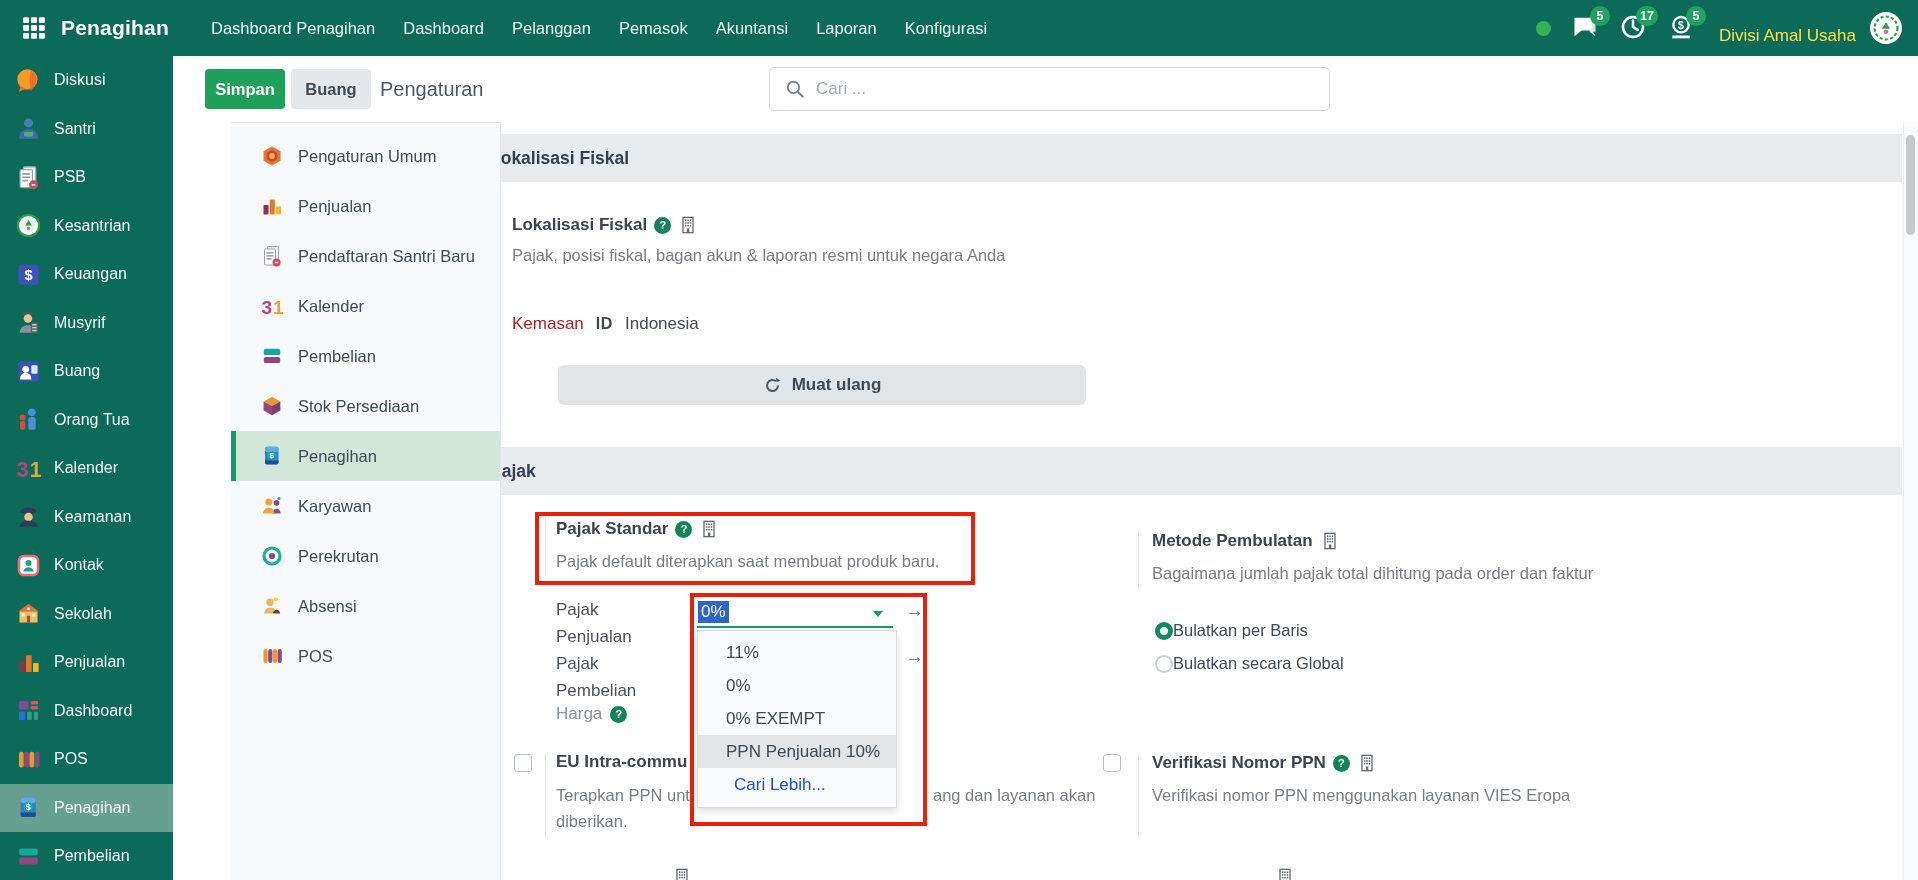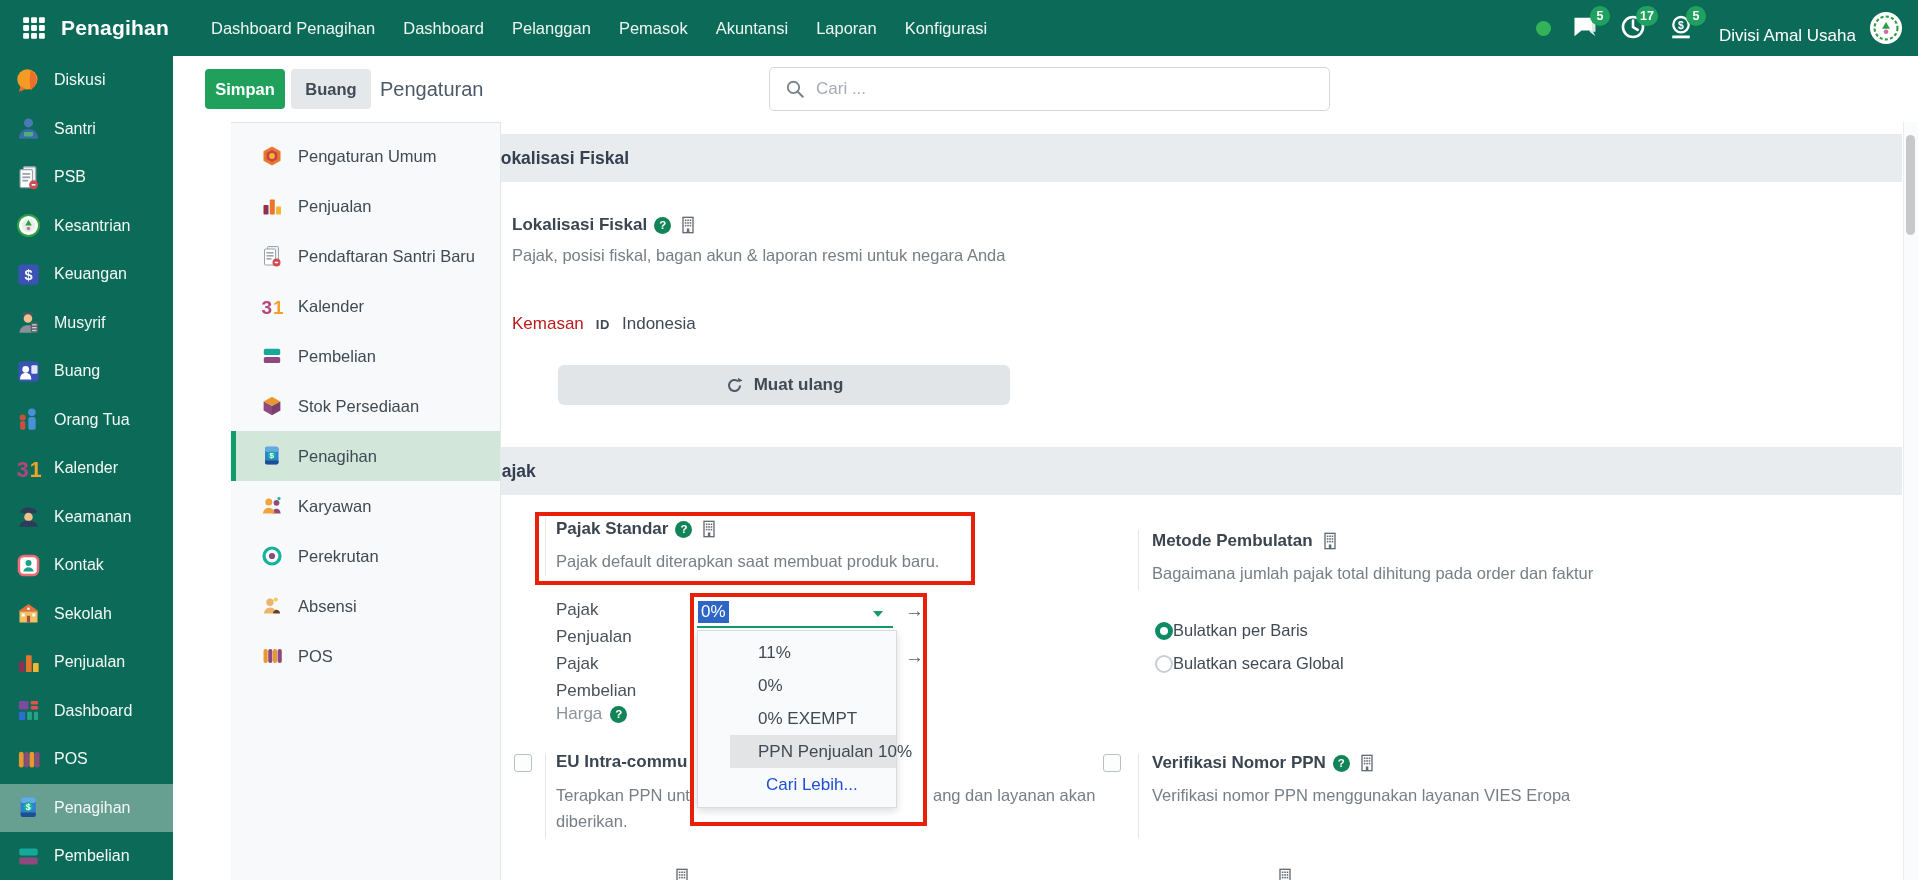--- a/index.html
+++ b/index.html
@@ -10,21 +10,21 @@
   
   #topbar { position:absolute; left:0; top:0; width:1918px; height:56px; background:#0c6b58; display:flex; align-items:center; z-index:60; }
   .tb-apps { width:26px; height:26px; margin-left:21px; cursor:pointer; }
   .tb-title { color:#fff; font-size:21px; font-weight:bold; margin-left:14px; letter-spacing:.2px; cursor:pointer; }
   .tb-menus { display:flex; margin-left:28px; }
   .tb-menu { color:#eef6f2; font-size:16.5px; padding:0 14px; line-height:56px; cursor:pointer; white-space:nowrap; }
   .tb-right { margin-left:auto; display:flex; align-items:center; margin-right:16px; }
   .tb-dot { width:15px; height:15px; border-radius:50%; background:#34b257; margin-right:20px; }
   .tb-ico { position:relative; width:30px; height:30px; margin-right:18px; cursor:pointer; }
   .tb-badge { position:absolute; top:-7px; right:-9px; min-width:20px; height:20px; border-radius:10px; background:#21a15f; color:#fff; font-size:12.5px; font-weight:bold; display:flex; align-items:center; justify-content:center; padding:0 4px; }
-  .tb-company { color:#ffffff; font-size:17px; margin:16px 14px 0 4px; cursor:pointer; white-space:nowrap; }
+  .tb-company { color:#fde047; font-size:17px; margin:16px 14px 0 4px; cursor:pointer; white-space:nowrap; }
   .tb-avatar { width:32px; height:32px; border-radius:50%; background:#fff; display:flex; align-items:center; justify-content:center; cursor:pointer; }
 
   
   #app-sidebar { position:absolute; left:0; top:56px; width:173px; bottom:0; background:#0c6b58; z-index:55; }
   .as-item { height:48.5px; display:flex; align-items:center; padding-left:15px; cursor:pointer; }
   .as-item.active { background:#679f90; }
   .as-icon { width:27px; height:27px; flex:0 0 27px; }
   .as-label { color:#f2f8f5; font-size:16px; margin-left:12px; white-space:nowrap; }
 
   
@@ -57,21 +57,21 @@
   .radio { width:18px; height:18px; border-radius:50%; flex:0 0 18px; }
   .radio.on { border:5px solid #0d8b65; background:#fff; }
   .radio.off { border:2px solid #c9ced4; background:#fff; }
   .radio-row { position:absolute; display:flex; align-items:center; cursor:pointer; }
   .radio-label { font-size:16.5px; color:#3f4a54; }
 
   
   #combo { position:absolute; left:244px; top:478px; width:196px; height:28px; border-bottom:2px solid #169a67; background:#fff; cursor:text; }
   #combo .selval { position:absolute; left:1px; top:1px; font-size:17px; color:#fff; background:#2e66c5; padding:1px 3px; }
   #combo .caret { position:absolute; right:10px; top:11px; width:0; height:0; border-left:5px solid transparent; border-right:5px solid transparent; border-top:6px solid #169a67; }
-  #dropdown { position:absolute; left:244px; top:508px; width:200px; height:178px; background:#f9fafb; border:1px solid #d8dcdf; box-shadow:0 3px 8px rgba(0,0,0,.14); padding-top:5px; z-index:20;padding-left:32px; }
+  #dropdown { position:absolute; left:244px; top:508px; width:200px; height:178px; background:#f9fafb; border:1px solid #d8dcdf; box-shadow:0 3px 8px rgba(0,0,0,.14); padding-top:5px; z-index:20; }
   .dd-item { height:33px; line-height:33px; padding-left:28px; font-size:17px; color:#3f4a54; cursor:pointer; white-space:nowrap; }
   .dd-item.hl { background:#e2e4e6; }
   .dd-more { height:33px; line-height:33px; padding-left:36px; font-size:17px; color:#1d4ed8; cursor:pointer; }
 
   .redrect { position:absolute; border:4px solid #e8200a; z-index:50; pointer-events:none; }
 
   
   #scroll-track { position:absolute; right:0; top:122px; width:15px; bottom:0; background:#fafbfc; border-left:1px solid #ededed; z-index:45; }
   #scroll-thumb { position:absolute; right:3px; top:13px; width:9px; height:100px; border-radius:5px; background:#c6c8ca; cursor:pointer; }
   .field-label { position:absolute; font-size:17px; color:#49525b; line-height:27px; }
@@ -510,24 +510,24 @@
   <div class="abs blk-title" style="left:59px; top:92px">
     <span>Lokalisasi Fiskal</span>
     <span class="qmark">?</span>
     <svg class="ic" width="20" height="22">
         <use href="#i-building"></use>
       </svg>
   </div>
   <div class="abs blk-desc" style="left:59px; top:120px; width:545px">Pajak, posisi fiskal, bagan akun &amp; laporan resmi untuk negara Anda</div>
   <div class="abs" style="left:59px; top:192px; display:flex; align-items:baseline; gap:12px">
     <span style="font-size:17px; color:#b91c1c">Kemasan</span>
-    <span style="font-size:13px; font-weight:bold; color:#3f4a54; letter-spacing:.6px">ID</span>
+    <span style="font-size:16px; font-weight:bold; color:#3f4a54; letter-spacing:.6px">ID</span>
     <span style="font-size:17px; color:#3f4a54">Indonesia</span>
   </div>
-  <div class="greybtn" style="left:105px; top:243px; width:452px; height:40px">
+  <div class="greybtn" style="left:105px; top:243px; width:528px; height:40px">
     <svg class="ic" width="19" height="19">
         <use href="#i-refresh"></use>
       </svg>
     <span>Muat ulang</span>
   </div>
 
   <div class="sect-bar" style="top:325px">
       <span>Pajak</span>
     </div>
 

